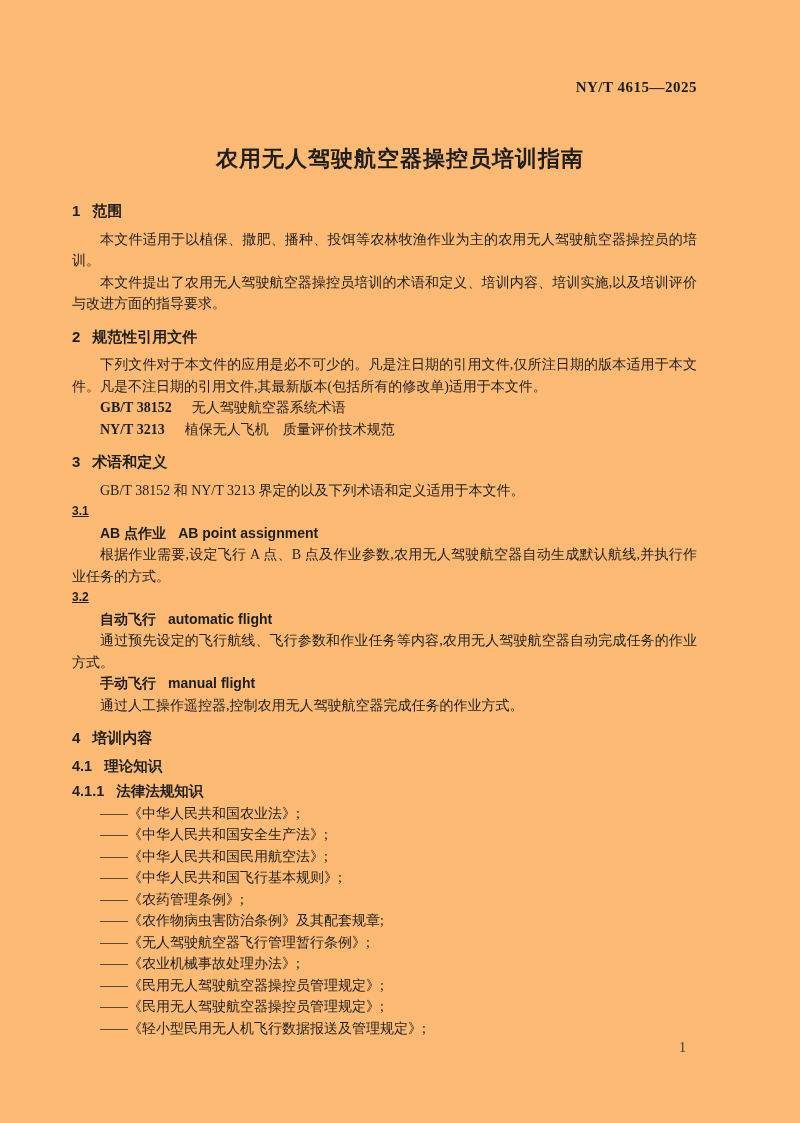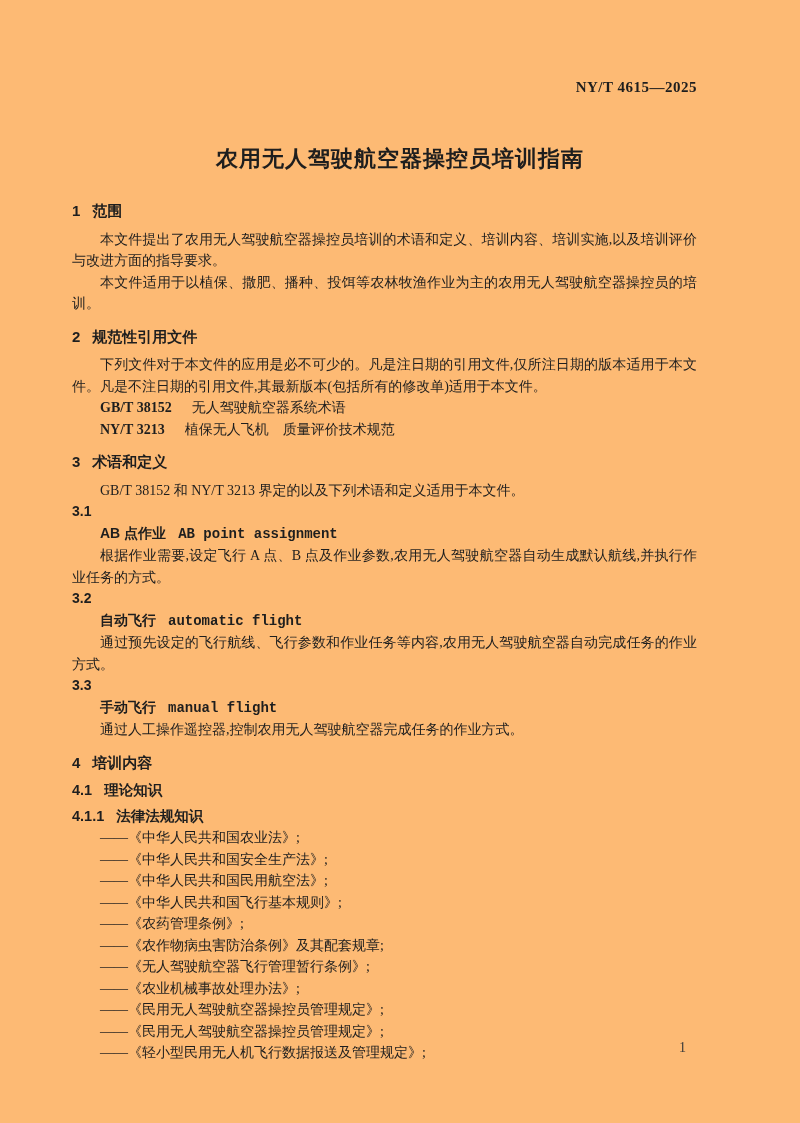--- a/index.html
+++ b/index.html
@@ -61,31 +61,32 @@
   .ref-line {
     font-size:14px;
     line-height:21.5px;
     padding-left:2em;
   }
   .ref-code { margin-right:20px;font-weight:bold; }
 
   .term-num {
     font-family:"Liberation Sans", sans-serif;
     font-weight:bold;
-    font-size:14px;
+    font-size:12px;
     line-height:21.5px;
+    text-decoration:underline;
   }
   .term-line {
     padding-left:2em;
     font-size:14px;
     line-height:21.5px;
     font-weight:bold;
   }
   .term-zh { font-family:"Liberation Sans", sans-serif; }
-  .term-en { font-family:Liberation Mono, monospace; margin-left:12px;text-align:center; }
+  .term-en { font-family:Liberation Sans, sans-serif; margin-left:12px;text-align:center; }
 
   .law-item {
     font-size:14px;
     line-height:21.5px;
     padding-left:2em;
   }
 
   .page-number {
     position:absolute;
     top:1040px;
@@ -101,22 +102,22 @@
 <div class="page">
   <div class="content">
 
     <div class="doc-number">NY/T 4615—2025</div>
 
     <div class="doc-title">农用无人驾驶航空器操控员培训指南</div>
 
     <div class="h2 first">
       <span class="h-num">1</span><span>范围</span>
     </div>
+    <p class="body-p">本文件适用于以植保、撒肥、播种、投饵等农林牧渔作业为主的农用无人驾驶航空器操控员的培训。</p>
     <p class="body-p">本文件提出了农用无人驾驶航空器操控员培训的术语和定义、培训内容、培训实施,以及培训评价与改进方面的指导要求。</p>
-    <p class="body-p">本文件适用于以植保、撒肥、播种、投饵等农林牧渔作业为主的农用无人驾驶航空器操控员的培训。</p>
 
     <div class="h2">
       <span class="h-num">2</span><span>规范性引用文件</span>
     </div>
     <p class="body-p">下列文件对于本文件的应用是必不可少的。凡是注日期的引用文件,仅所注日期的版本适用于本文件。凡是不注日期的引用文件,其最新版本(包括所有的修改单)适用于本文件。</p>
     <div class="ref-line">
       <span class="ref-code">GB/T 38152</span><span>无人驾驶航空器系统术语</span>
     </div>
     <div class="ref-line">
       <span class="ref-code">NY/T 3213</span><span>植保无人飞机　质量评价技术规范</span>
@@ -132,21 +133,20 @@
       <span class="term-zh">AB 点作业</span><span class="term-en">AB point assignment</span>
     </div>
     <p class="body-p">根据作业需要,设定飞行 A 点、B 点及作业参数,农用无人驾驶航空器自动生成默认航线,并执行作业任务的方式。</p>
 
     <div class="term-num">3.2</div>
     <div class="term-line">
       <span class="term-zh">自动飞行</span><span class="term-en">automatic flight</span>
     </div>
     <p class="body-p">通过预先设定的飞行航线、飞行参数和作业任务等内容,农用无人驾驶航空器自动完成任务的作业方式。</p>
 
-    <div class="term-num">3.3</div>
     <div class="term-line">
       <span class="term-zh">手动飞行</span><span class="term-en">manual flight</span>
     </div>
     <p class="body-p">通过人工操作遥控器,控制农用无人驾驶航空器完成任务的作业方式。</p>
 
     <div class="h2">
       <span class="h-num">4</span><span>培训内容</span>
     </div>
     <div class="h3">
       <span class="h-num">4.1</span><span>理论知识</span>

